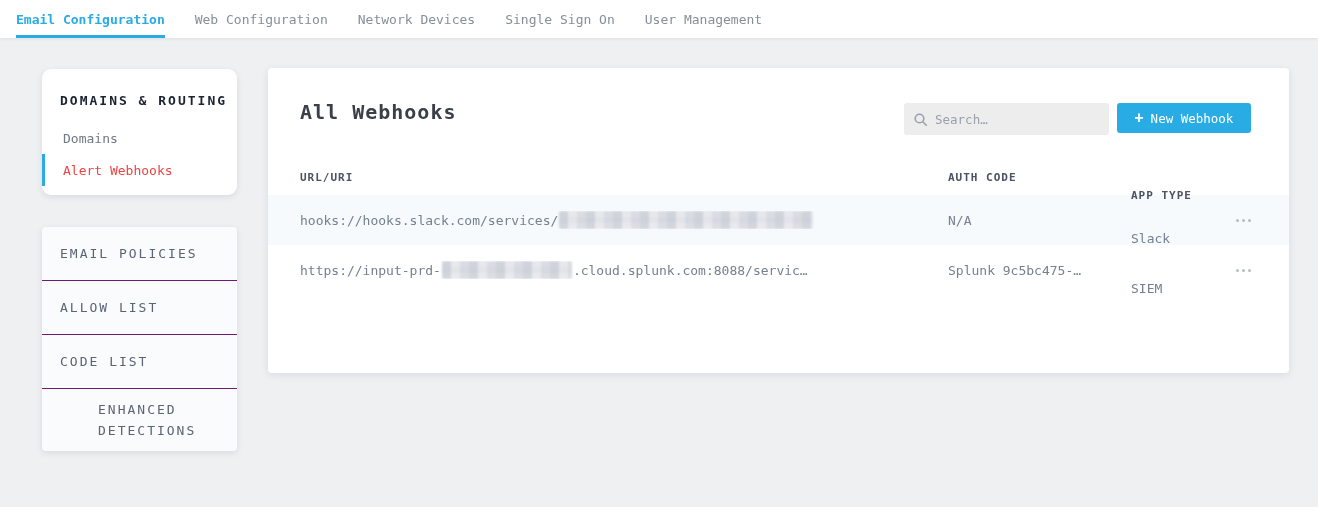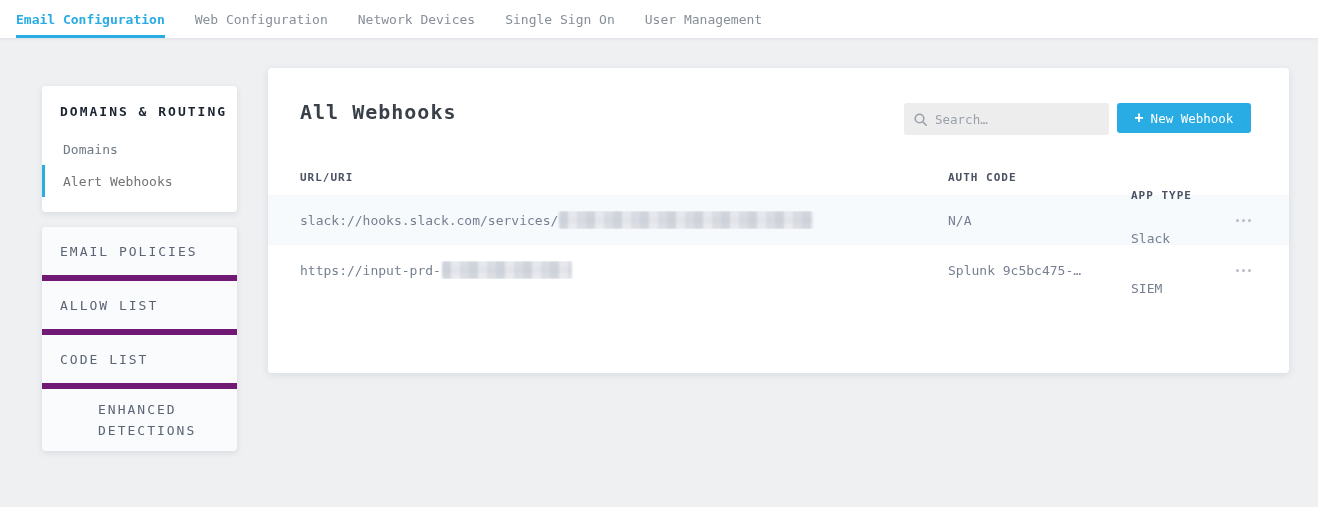--- a/index.html
+++ b/index.html
@@ -28,49 +28,48 @@
     cursor:pointer; white-space:nowrap;
   }
   .tab.active {
     color:#29ace4; font-weight:bold;
     border-bottom-color:#29ace4;
   }
 
   
   .side-card1 {
     position:absolute; left:42px; top:69px; width:195px; height:126px;
-    background:#ffffff; border-radius:4px;
+    background:#ffffff; border-radius:9px;
     box-shadow:0 2px 6px rgba(25,35,50,.10);
-    padding-top:18px;
-    margin-top:17px;
+    padding-top:24px;
   }
   .side-title {
     font-size:13px; font-weight:bold; color:#1b2430;
     letter-spacing:2px; padding:0 18px; margin-bottom:14px;
     white-space:nowrap;
   }
   .side-item {
     height:32px; display:flex; align-items:center;
     padding:0 18px; font-size:13px; color:#6f7885;
     border-left:3px solid transparent; cursor:pointer;
     white-space:nowrap;
   }
-  .side-item.active { color:#737373; border-left-color:#29ace4; }
+  .side-item.active { color:#ef4444; border-left-color:#29ace4; }
 
   .side-card2 {
     position:absolute; left:42px; top:227px; width:195px;
     background:#fafbfd; border-radius:4px;
     box-shadow:0 2px 6px rgba(25,35,50,.10);
     overflow:hidden;
   }
   .side2-item {
     display:flex; align-items:center;
     min-height:54px; padding:10px 18px;
     font-size:13px; color:#5b6474; letter-spacing:2px;
-    border-bottom:6px solid #701a75;
+    border-bottom:1px solid #701a75;
     cursor:pointer; line-height:21px;
   }
   .side2-item:last-child { border-bottom:none;margin-left:38px; }
 
   
   .main-card {
     position:absolute; left:268px; top:68px; width:1021px; height:305px;
     background:#ffffff; border-radius:4px;
     box-shadow:0 2px 8px rgba(25,35,50,.09);
   }
@@ -181,36 +180,37 @@
   <div class="tbl">
     <div class="tbl-header">
       <div class="col-url">URL/URI</div>
       <div class="col-auth">AUTH CODE</div>
       <div class="col-app">APP TYPE</div>
       <div class="col-menu"></div>
     </div>
 
     <div class="tbl-row tinted">
       <div class="col-url">
-        <span>slack://hooks.slack.com/services/</span>
+        <span>hooks://hooks.slack.com/services/</span>
         <span class="redact redact-lg"></span>
       </div>
       <div class="col-auth">N/A</div>
       <div class="col-app">Slack</div>
       <div class="col-menu">
         <div class="row-menu">
           <div class="dot"></div>
         </div>
       </div>
     </div>
 
     <div class="tbl-row">
       <div class="col-url">
         <span>https://input-prd-</span>
         <span class="redact redact-sm"></span>
+        <span>.cloud.splunk.com:8088/servic…</span>
       </div>
       <div class="col-auth">Splunk 9c5bc475-…</div>
       <div class="col-app">SIEM</div>
       <div class="col-menu">
         <div class="row-menu">
           <div class="dot"></div>
         </div>
       </div>
     </div>
   </div>

